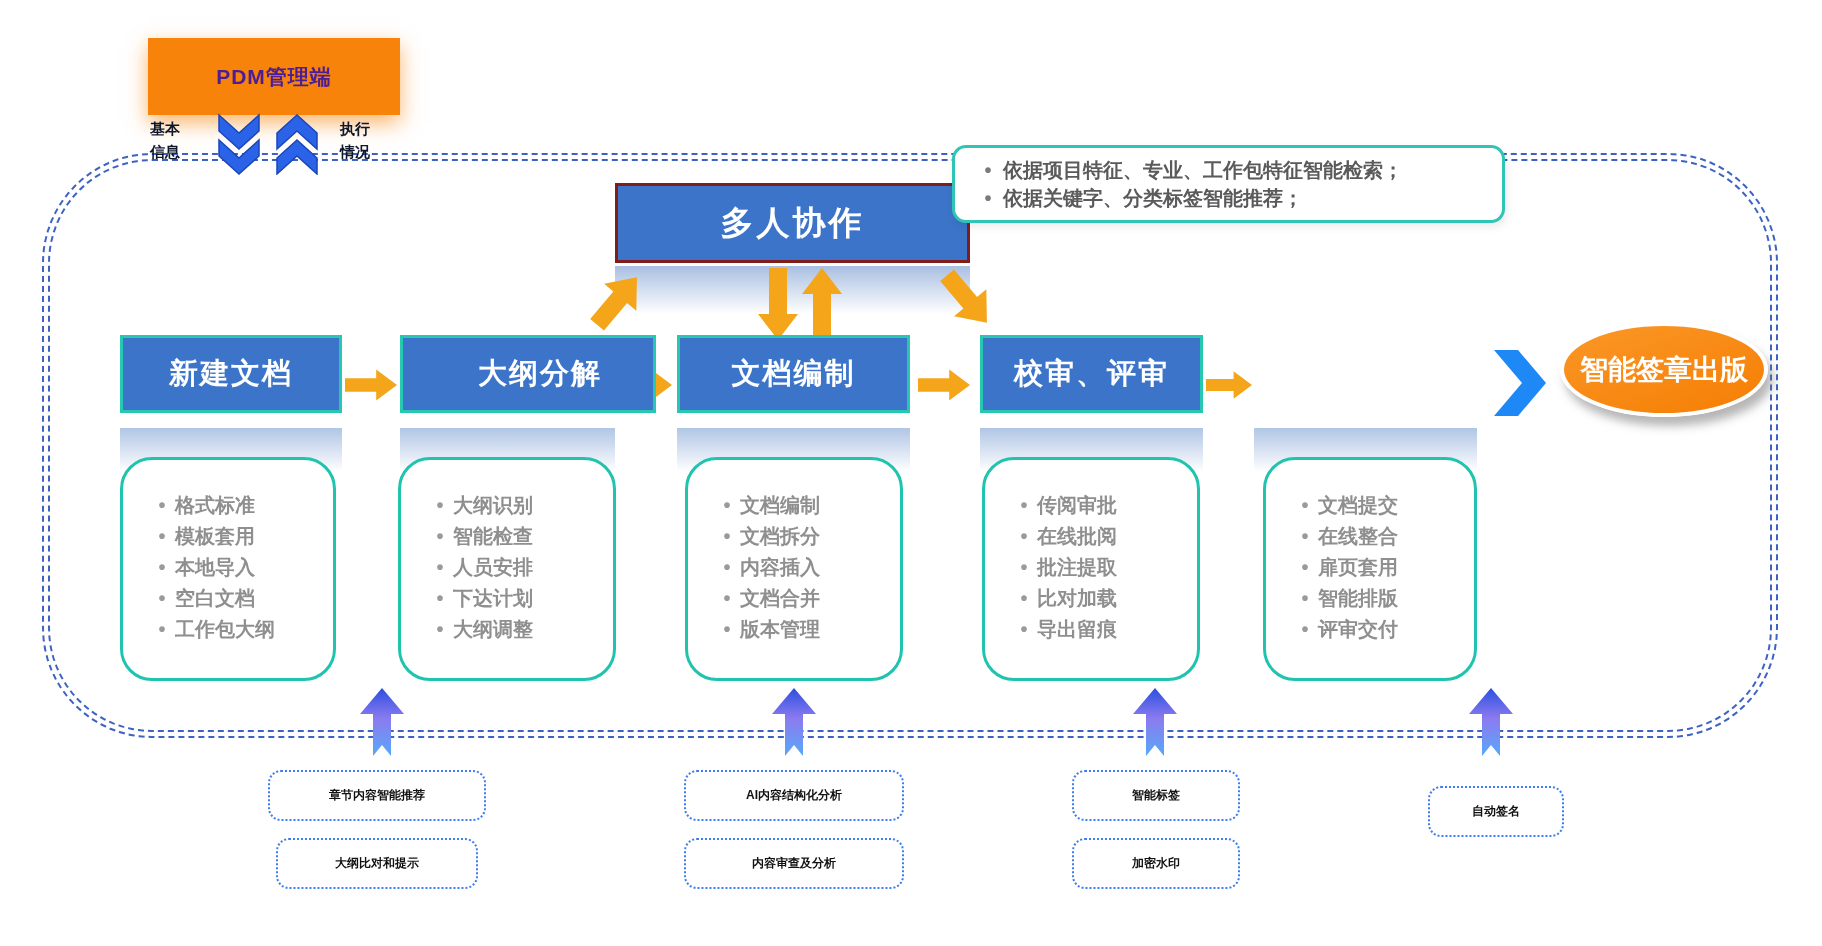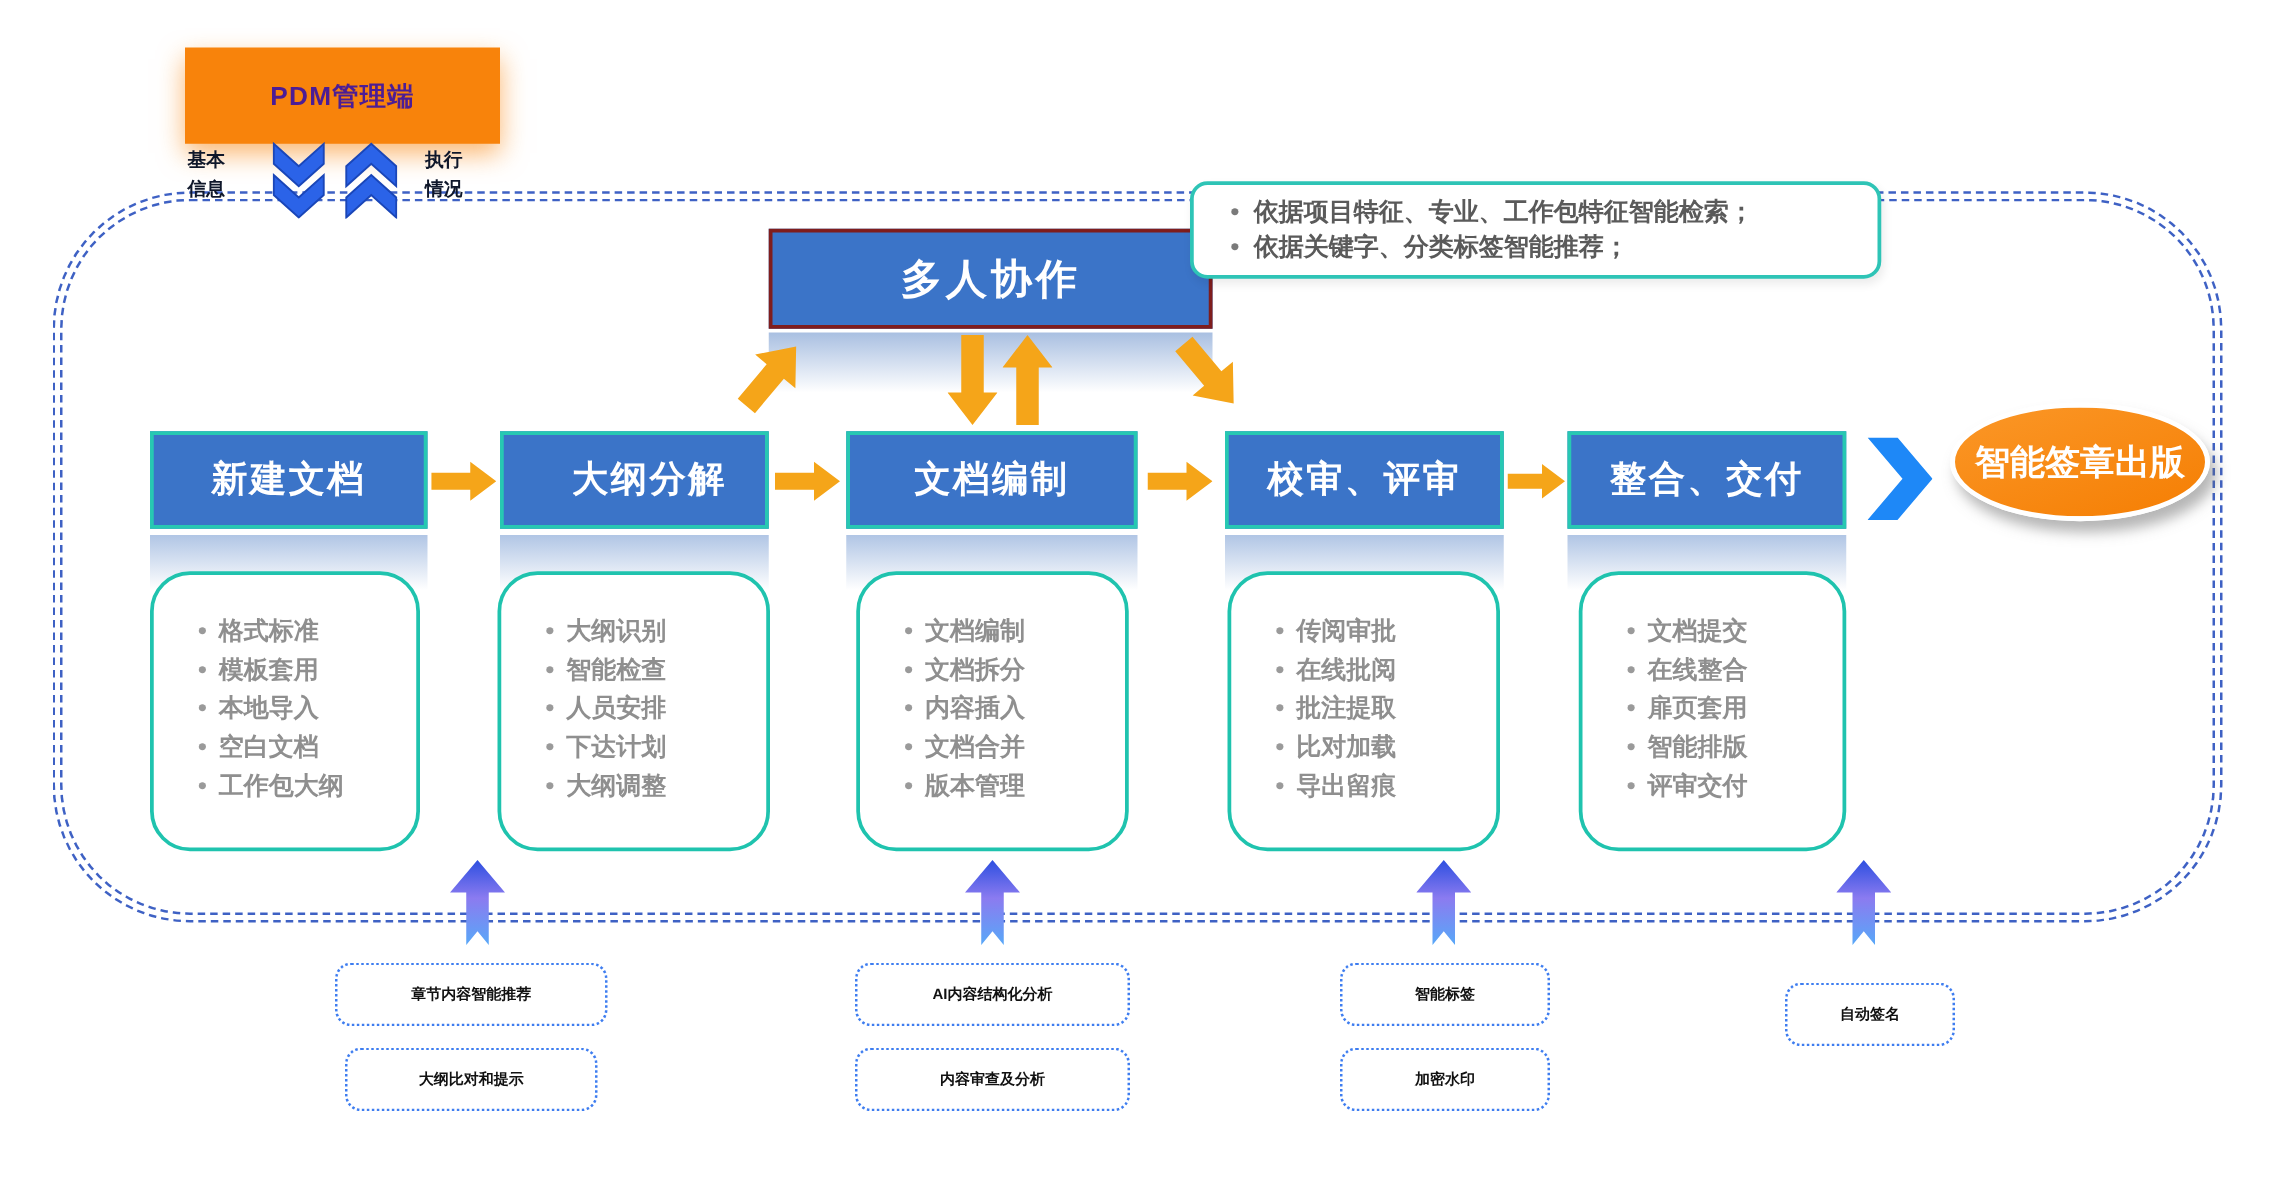--- a/index.html
+++ b/index.html
@@ -27,21 +27,21 @@
   .collab-reflect { position:absolute; left:615px; top:266px; width:355px; height:48px;
       background:linear-gradient(180deg, rgba(140,170,215,.75), rgba(255,255,255,0)); }
   .note-box { position:absolute; left:952px; top:145px; width:553px; height:78px;
       background:#fff; border:3px solid #2EC4B6; border-radius:14px; z-index:2;
       display:flex; flex-direction:column; justify-content:center; padding-left:18px;
       box-shadow:2px 4px 8px rgba(0,0,0,.08); }
   .note-box .bullet-line { color:#5a5a5a; font-size:20px; font-weight:bold; line-height:28px; display:flex; }
   .note-box .bullet-dot { width:30px; text-align:center; color:#7a7a7a; }
 
   
-  .stage-box { position:absolute; top:345px; height:78px; background:#3B74C8; border:3px solid #27C8B2;
+  .stage-box { position:absolute; top:335px; height:78px; background:#3B74C8; border:3px solid #27C8B2;
       display:flex; align-items:center; justify-content:center; color:#fff; font-size:29px;
       font-weight:bold; letter-spacing:2px; z-index:2; }
   .stage-reflect { position:absolute; top:428px; height:44px;
       background:linear-gradient(180deg, rgba(150,178,220,.75), rgba(255,255,255,0)); }
   .flow-arrow { position:absolute; top:366px; z-index:1; }
 
   
   .result-chevron { position:absolute; left:1494px; top:350px; }
   .result-ellipse { position:absolute; left:1560px; top:322px; width:208px; height:95px;
       background:linear-gradient(160deg,#FB9727,#F57E03); border:4px solid #ffffff; border-radius:50%;
@@ -140,31 +140,28 @@
     <svg width="78" height="78" viewBox="0 0 78 78">
       <g transform="rotate(-40 39 39)">
         <polygon points="39,70 60,44 48,44 48,8 30,8 30,44 18,44" fill="#F5A519"></polygon>
       </g>
     </svg>
   </div>
 
   <div class="stage-box" style="left:120px; width:222px;">
     <span>新建文档</span>
   </div>
-  <div class="stage-box" style="left:400px; width:215px;padding-left:24px;">
+  <div class="stage-box" style="left:400px; width:256px;padding-left:24px;">
     <span>大纲分解</span>
   </div>
   <div class="stage-box" style="left:677px; width:233px;">
     <span>文档编制</span>
   </div>
   <div class="stage-box" style="left:980px; width:223px;">
     <span>校审、评审</span>
-  </div>
-  <div class="stage-box" style="left:1254px; width:223px;">
-    <span>整合、交付</span>
   </div>
 
   <div class="stage-reflect" style="left:120px; width:222px;"></div>
   <div class="stage-reflect" style="left:400px; width:215px;"></div>
   <div class="stage-reflect" style="left:677px; width:233px;"></div>
   <div class="stage-reflect" style="left:980px; width:223px;"></div>
   <div class="stage-reflect" style="left:1254px; width:223px;"></div>
 
   <div class="flow-arrow" style="left:345px;">
     <svg width="52" height="38" viewBox="0 0 100 60">

